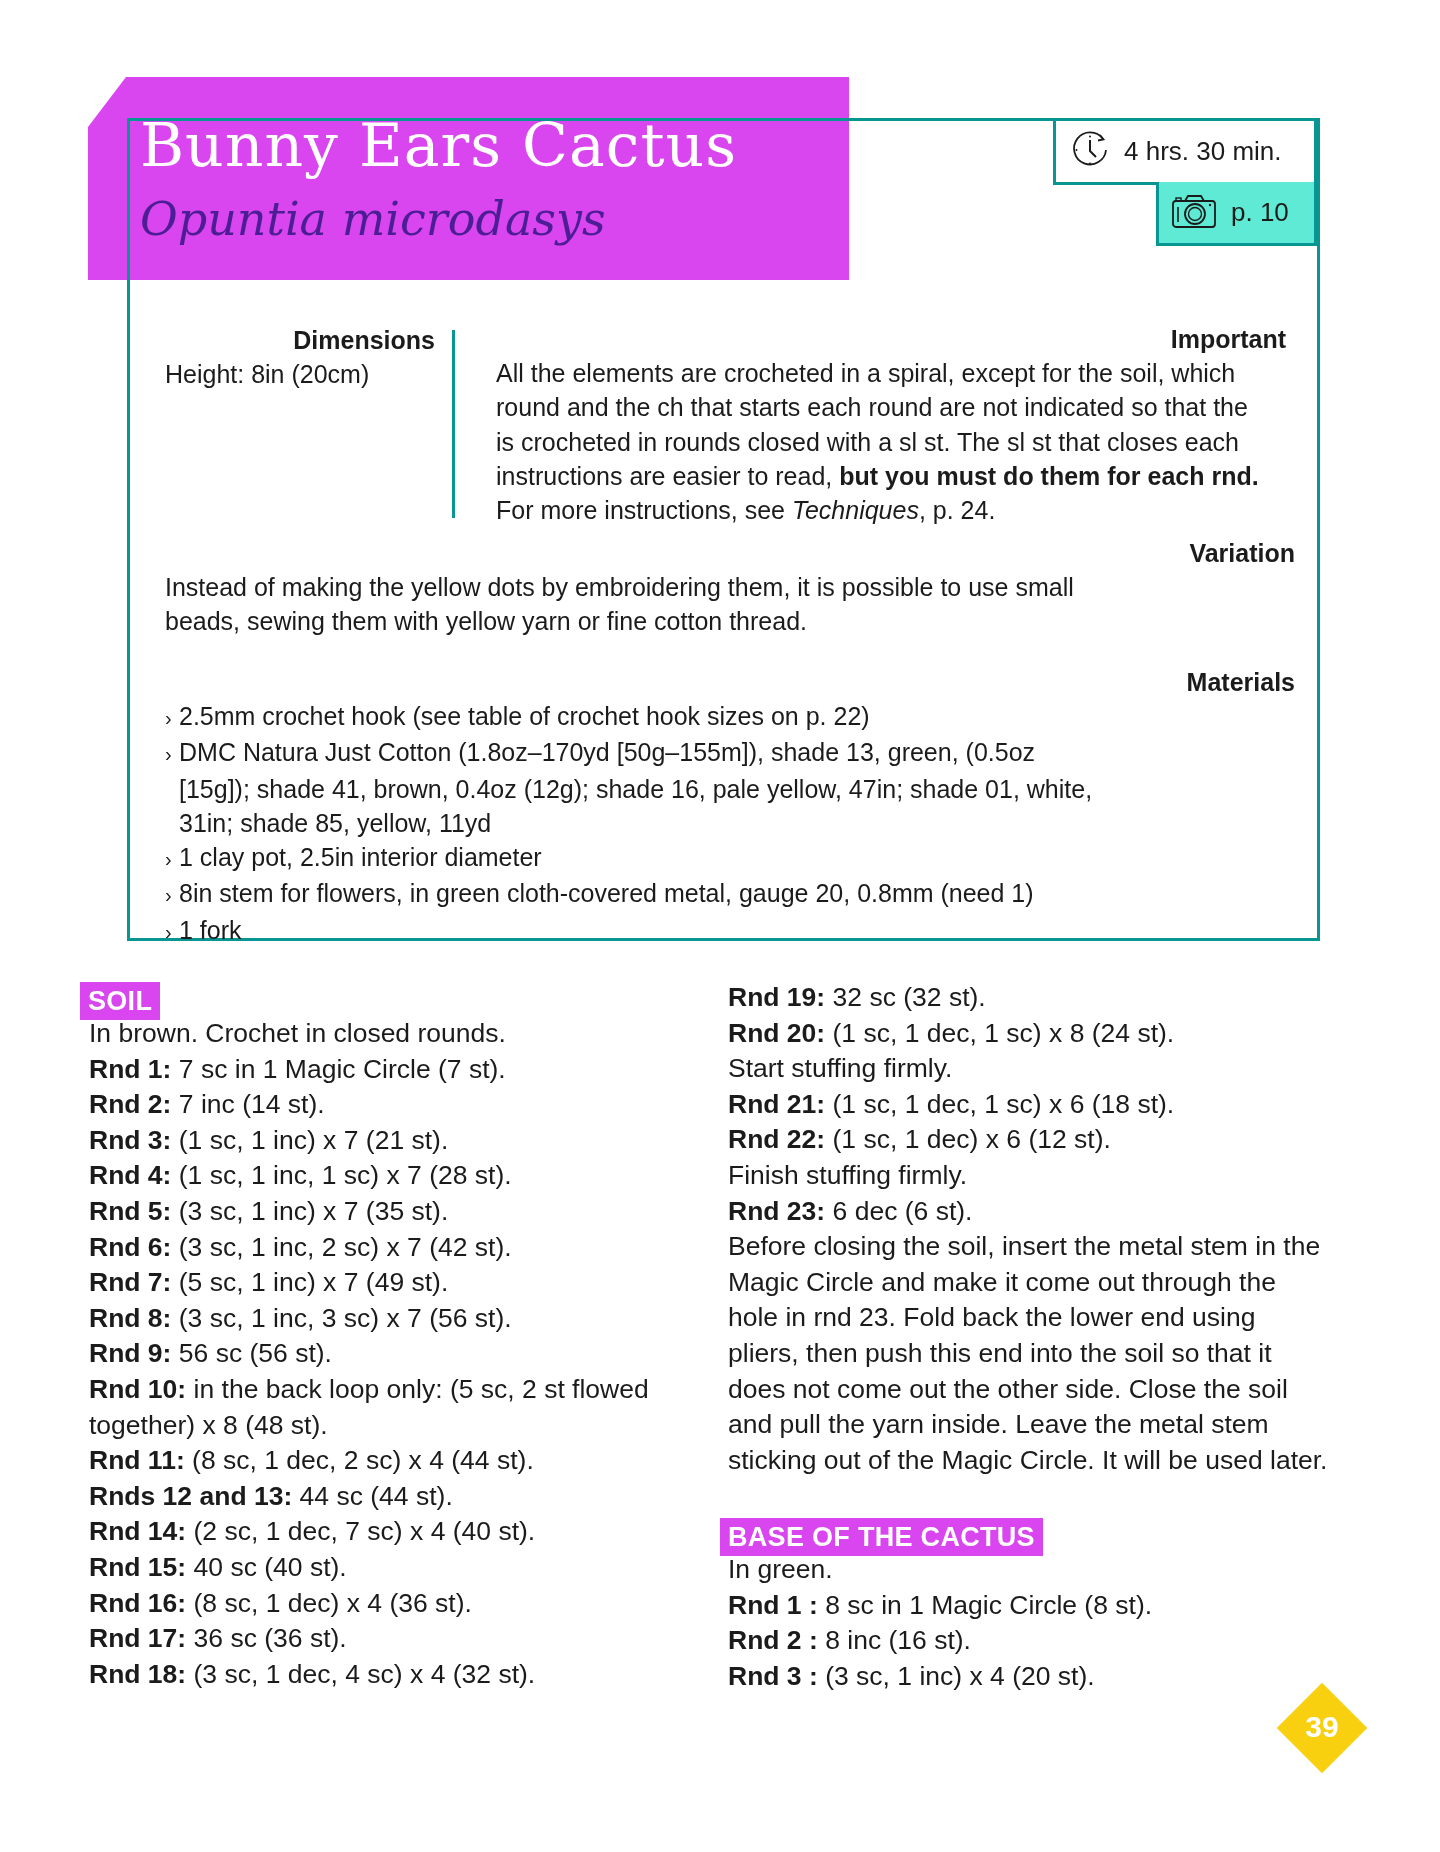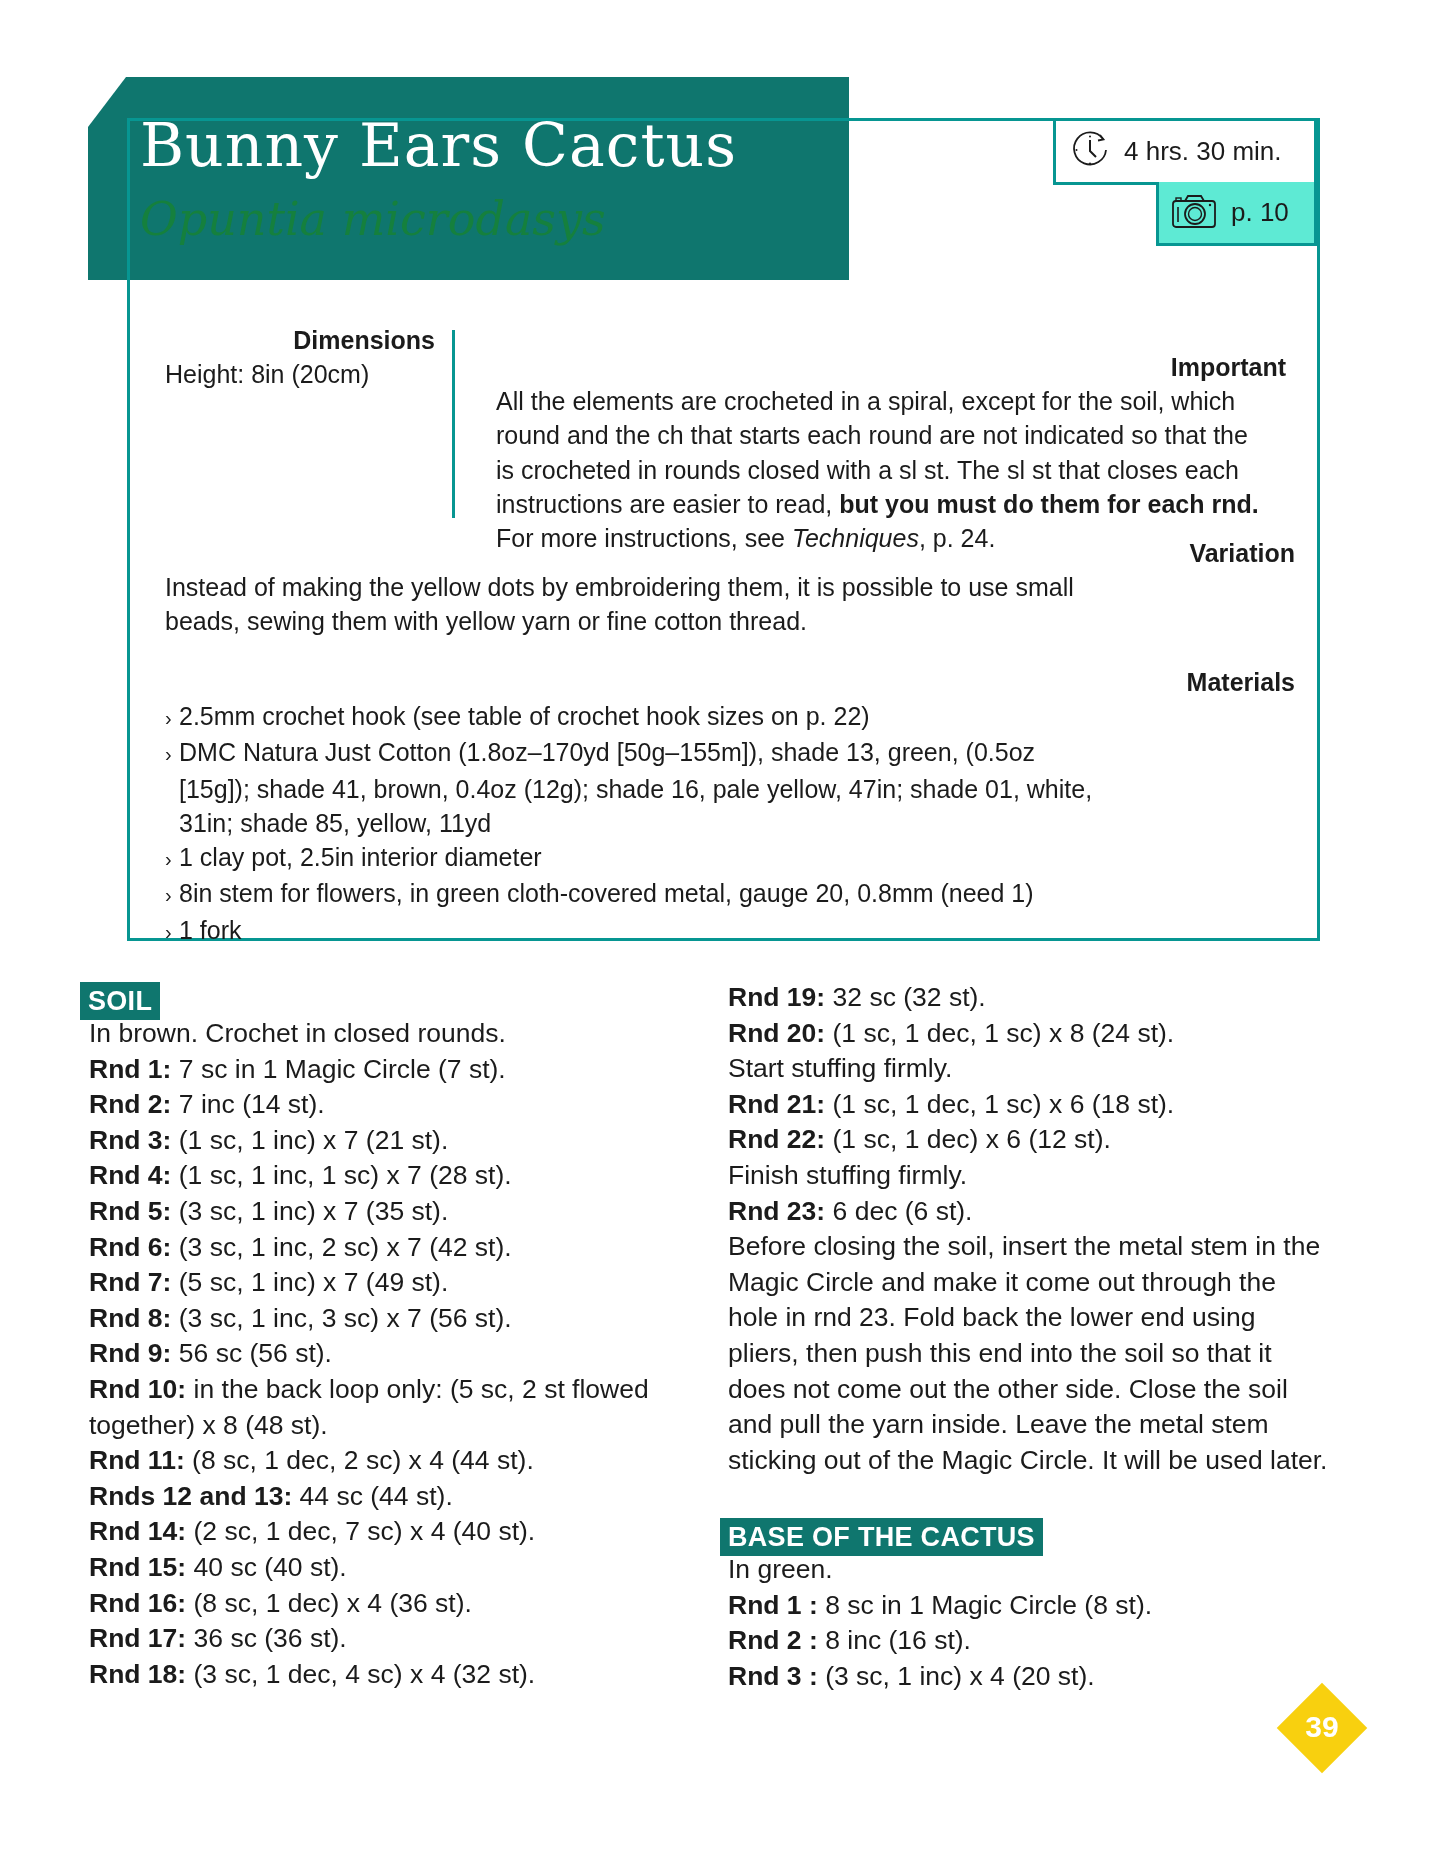--- a/index.html
+++ b/index.html
@@ -1,39 +1,39 @@
 <!DOCTYPE html>
 <html><head>
 <meta charset="utf-8">
 <style>
   html, body { margin:0; padding:0; background:#ffffff; }
   body { width:1440px; height:1852px; position:relative; overflow:hidden;
          font-family:"Liberation Sans", "DejaVu Sans", sans-serif; color:#1b1b1b; }
   .abs { position:absolute; }
-  .teal-bg { background:#0f766e; }
+  .teal-bg { background:#d946ef; }
   
   #title-block { left:88px; top:77px; width:761px; height:203px;
     clip-path: polygon(38px 0, 100% 0, 100% 100%, 0 100%, 0 50px); }
   #title { left:140px; top:110px; font-family:"DejaVu Serif", serif; font-size:60px; color:#fff;
     letter-spacing:1px; white-space:nowrap; }
   #subtitle { left:140px; top:192px; font-family:"DejaVu Serif", serif; font-style:italic; font-size:46px;
-    color:#15803d; white-space:nowrap; }
+    color:#4c1d95; white-space:nowrap; }
   
   #main-box { left:127px; top:118px; width:1187px; height:817px; border:3px solid #079692; box-sizing:content-box; }
   #time-box { left:1053px; top:118px; width:261px; height:61px; border:3px solid #079692; background:#fff;
     display:flex; align-items:center; gap:14px; padding-left:14px; box-sizing:border-box; width:264px; height:67px; }
   #camera-box { left:1156px; top:182px; width:161px; height:64px; border:3px solid #079692; background:#5eead4;
     display:flex; align-items:center; gap:14px; padding-left:12px; box-sizing:border-box; border-top:none; }
   .meta-text { font-size:26px; color:#1b1b1b; white-space:nowrap; }
   
   .label { font-weight:bold; font-size:25px; line-height:34px;text-align:right; }
   .body-text { font-size:25px; line-height:34.3px; }
   #dimensions { left:165px; top:323px; width:270px; }
   #divider { left:452px; top:330px; width:3px; height:188px; background:#079692; }
-  #important { left:496px; top:322px; width:790px;margin-top:28px; }
+  #important { left:496px; top:322px; width:790px; }
   #variation { left:165px; top:536px; width:1130px; }
   #materials { left:165px; top:665px; width:1130px; }
   .mat-item { padding-left:14px; text-indent:-14px; }
   .mat-item .chev { display:inline-block; width:14px; text-indent:0; font-size:20px; }
   
   .badge { color:#fff; font-weight:bold; font-size:27px; line-height:38px; padding:0 8px; letter-spacing:0.3px; }
   #soil-badge { left:80px; top:982px; }
   #base-badge { left:720px; top:1518px; }
   .col { font-size:26.5px; line-height:35.6px; }
   .col b { font-weight:bold; }

